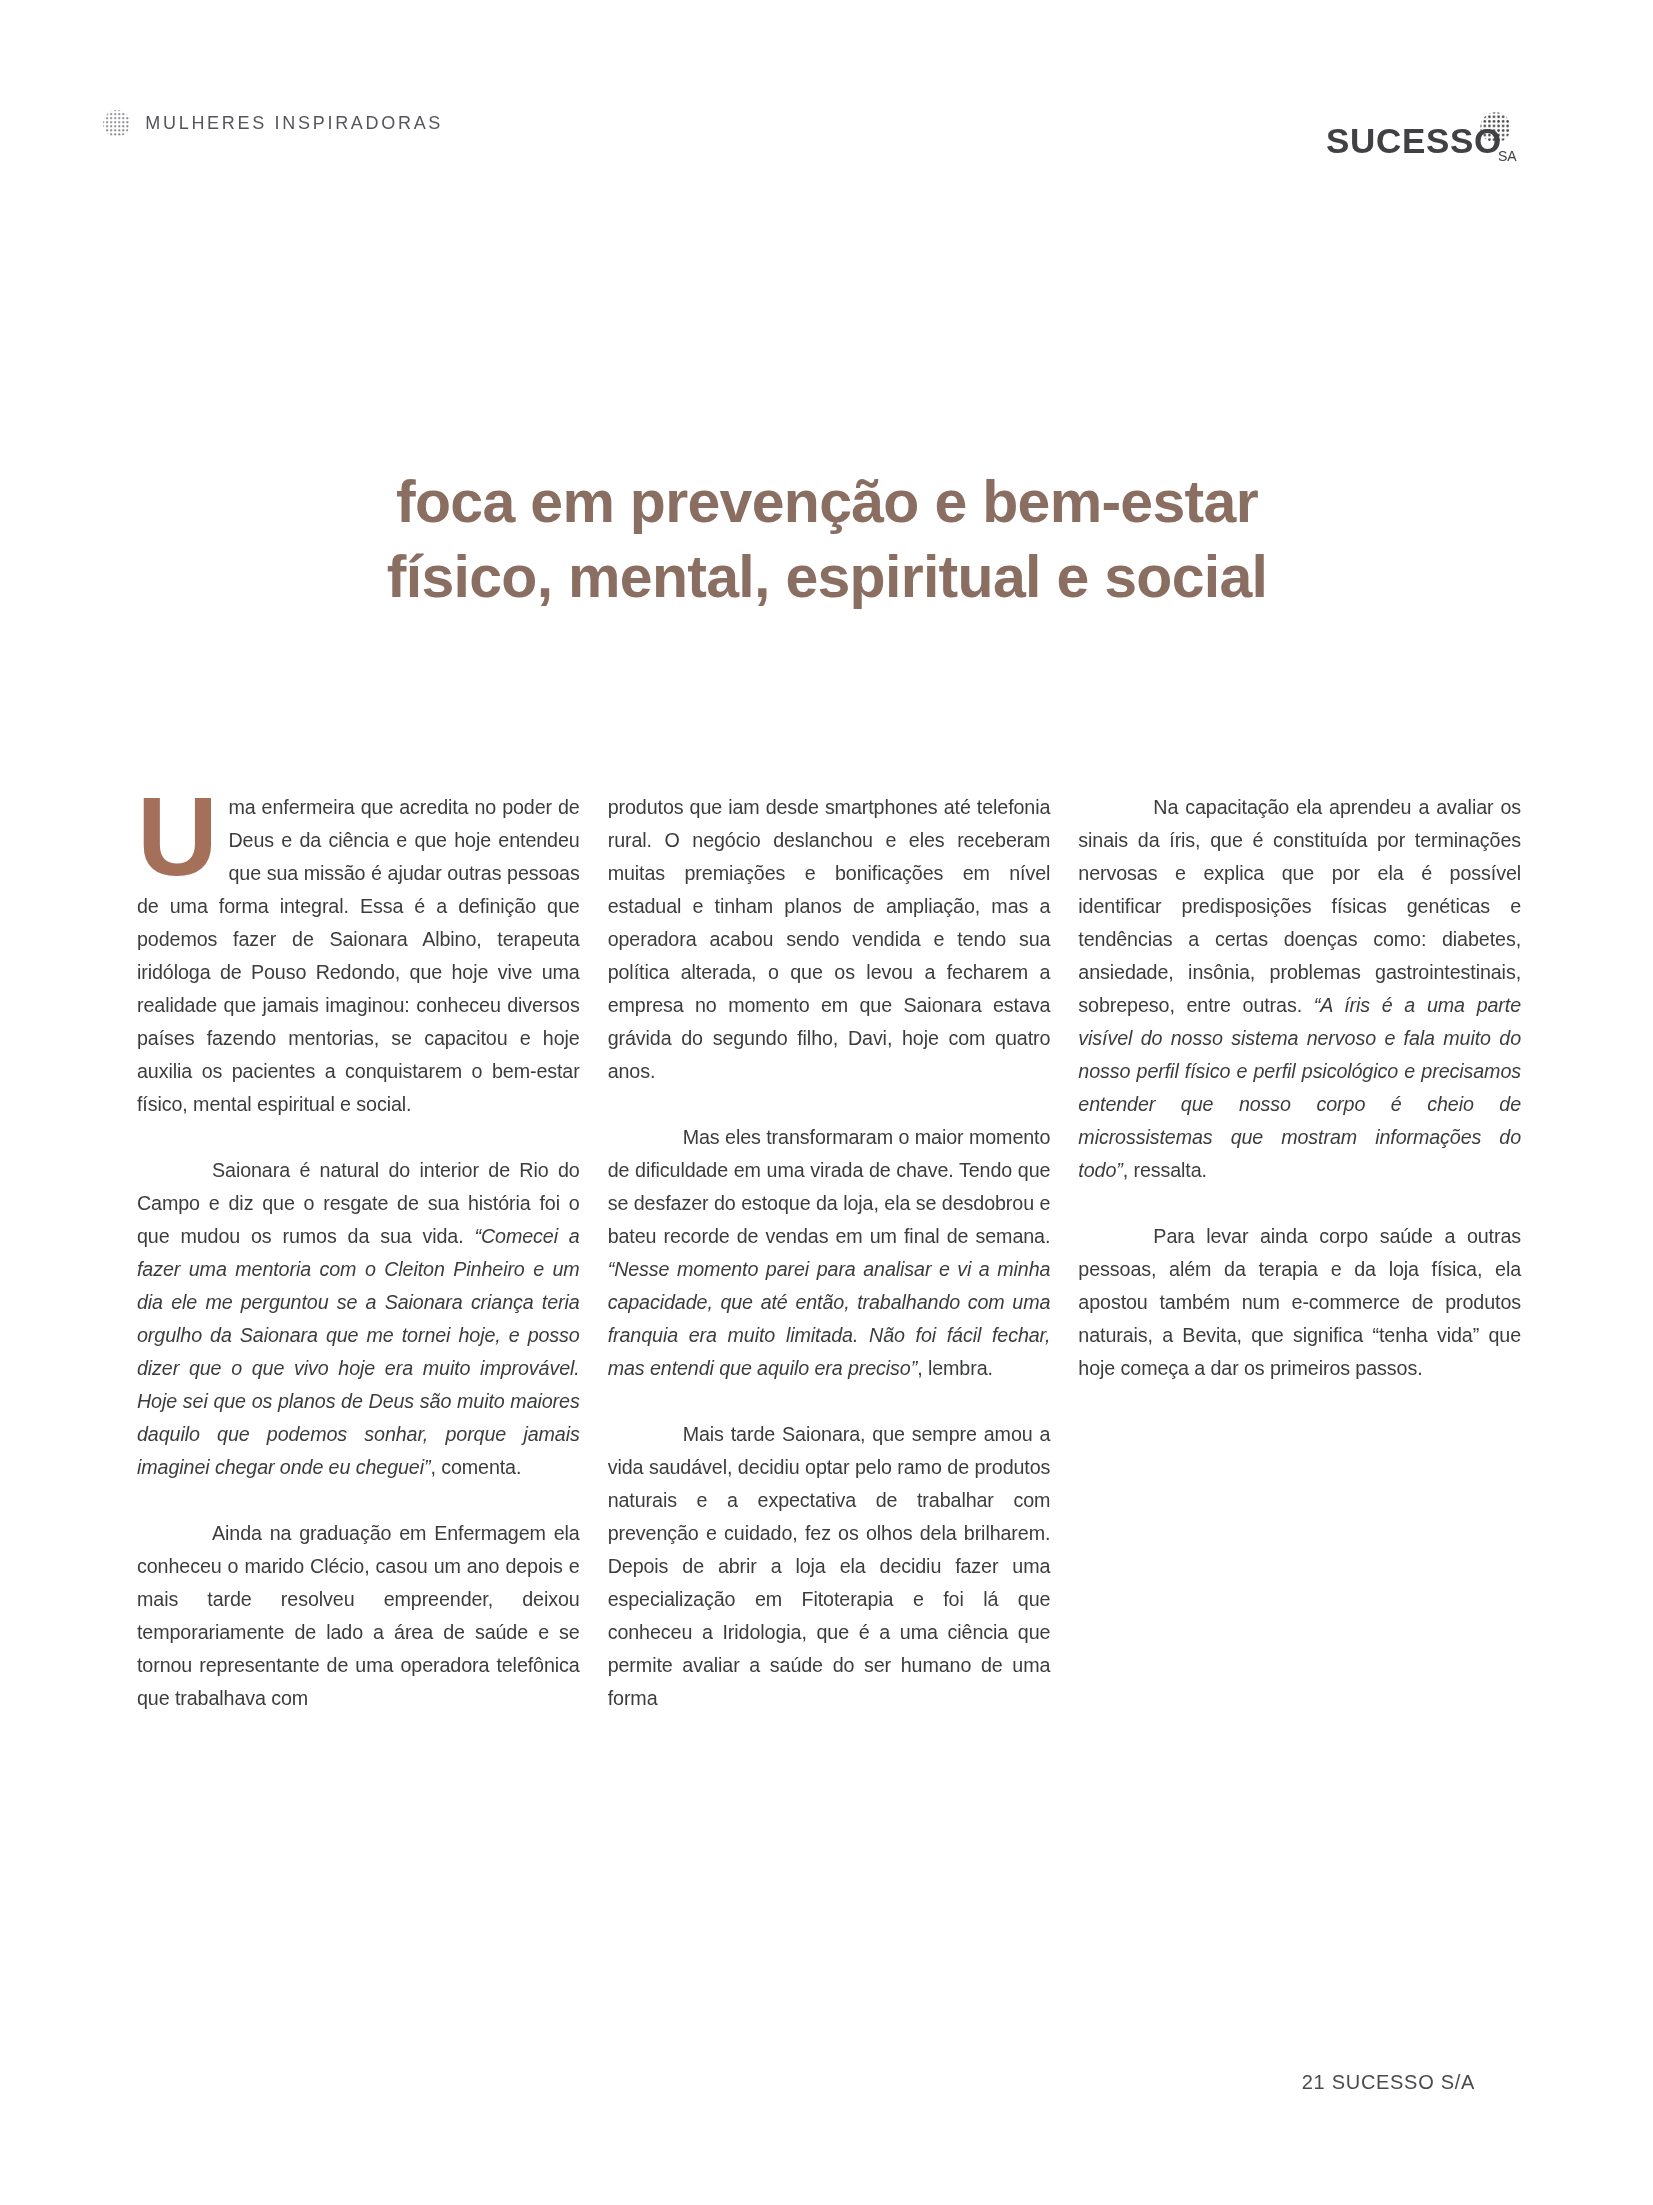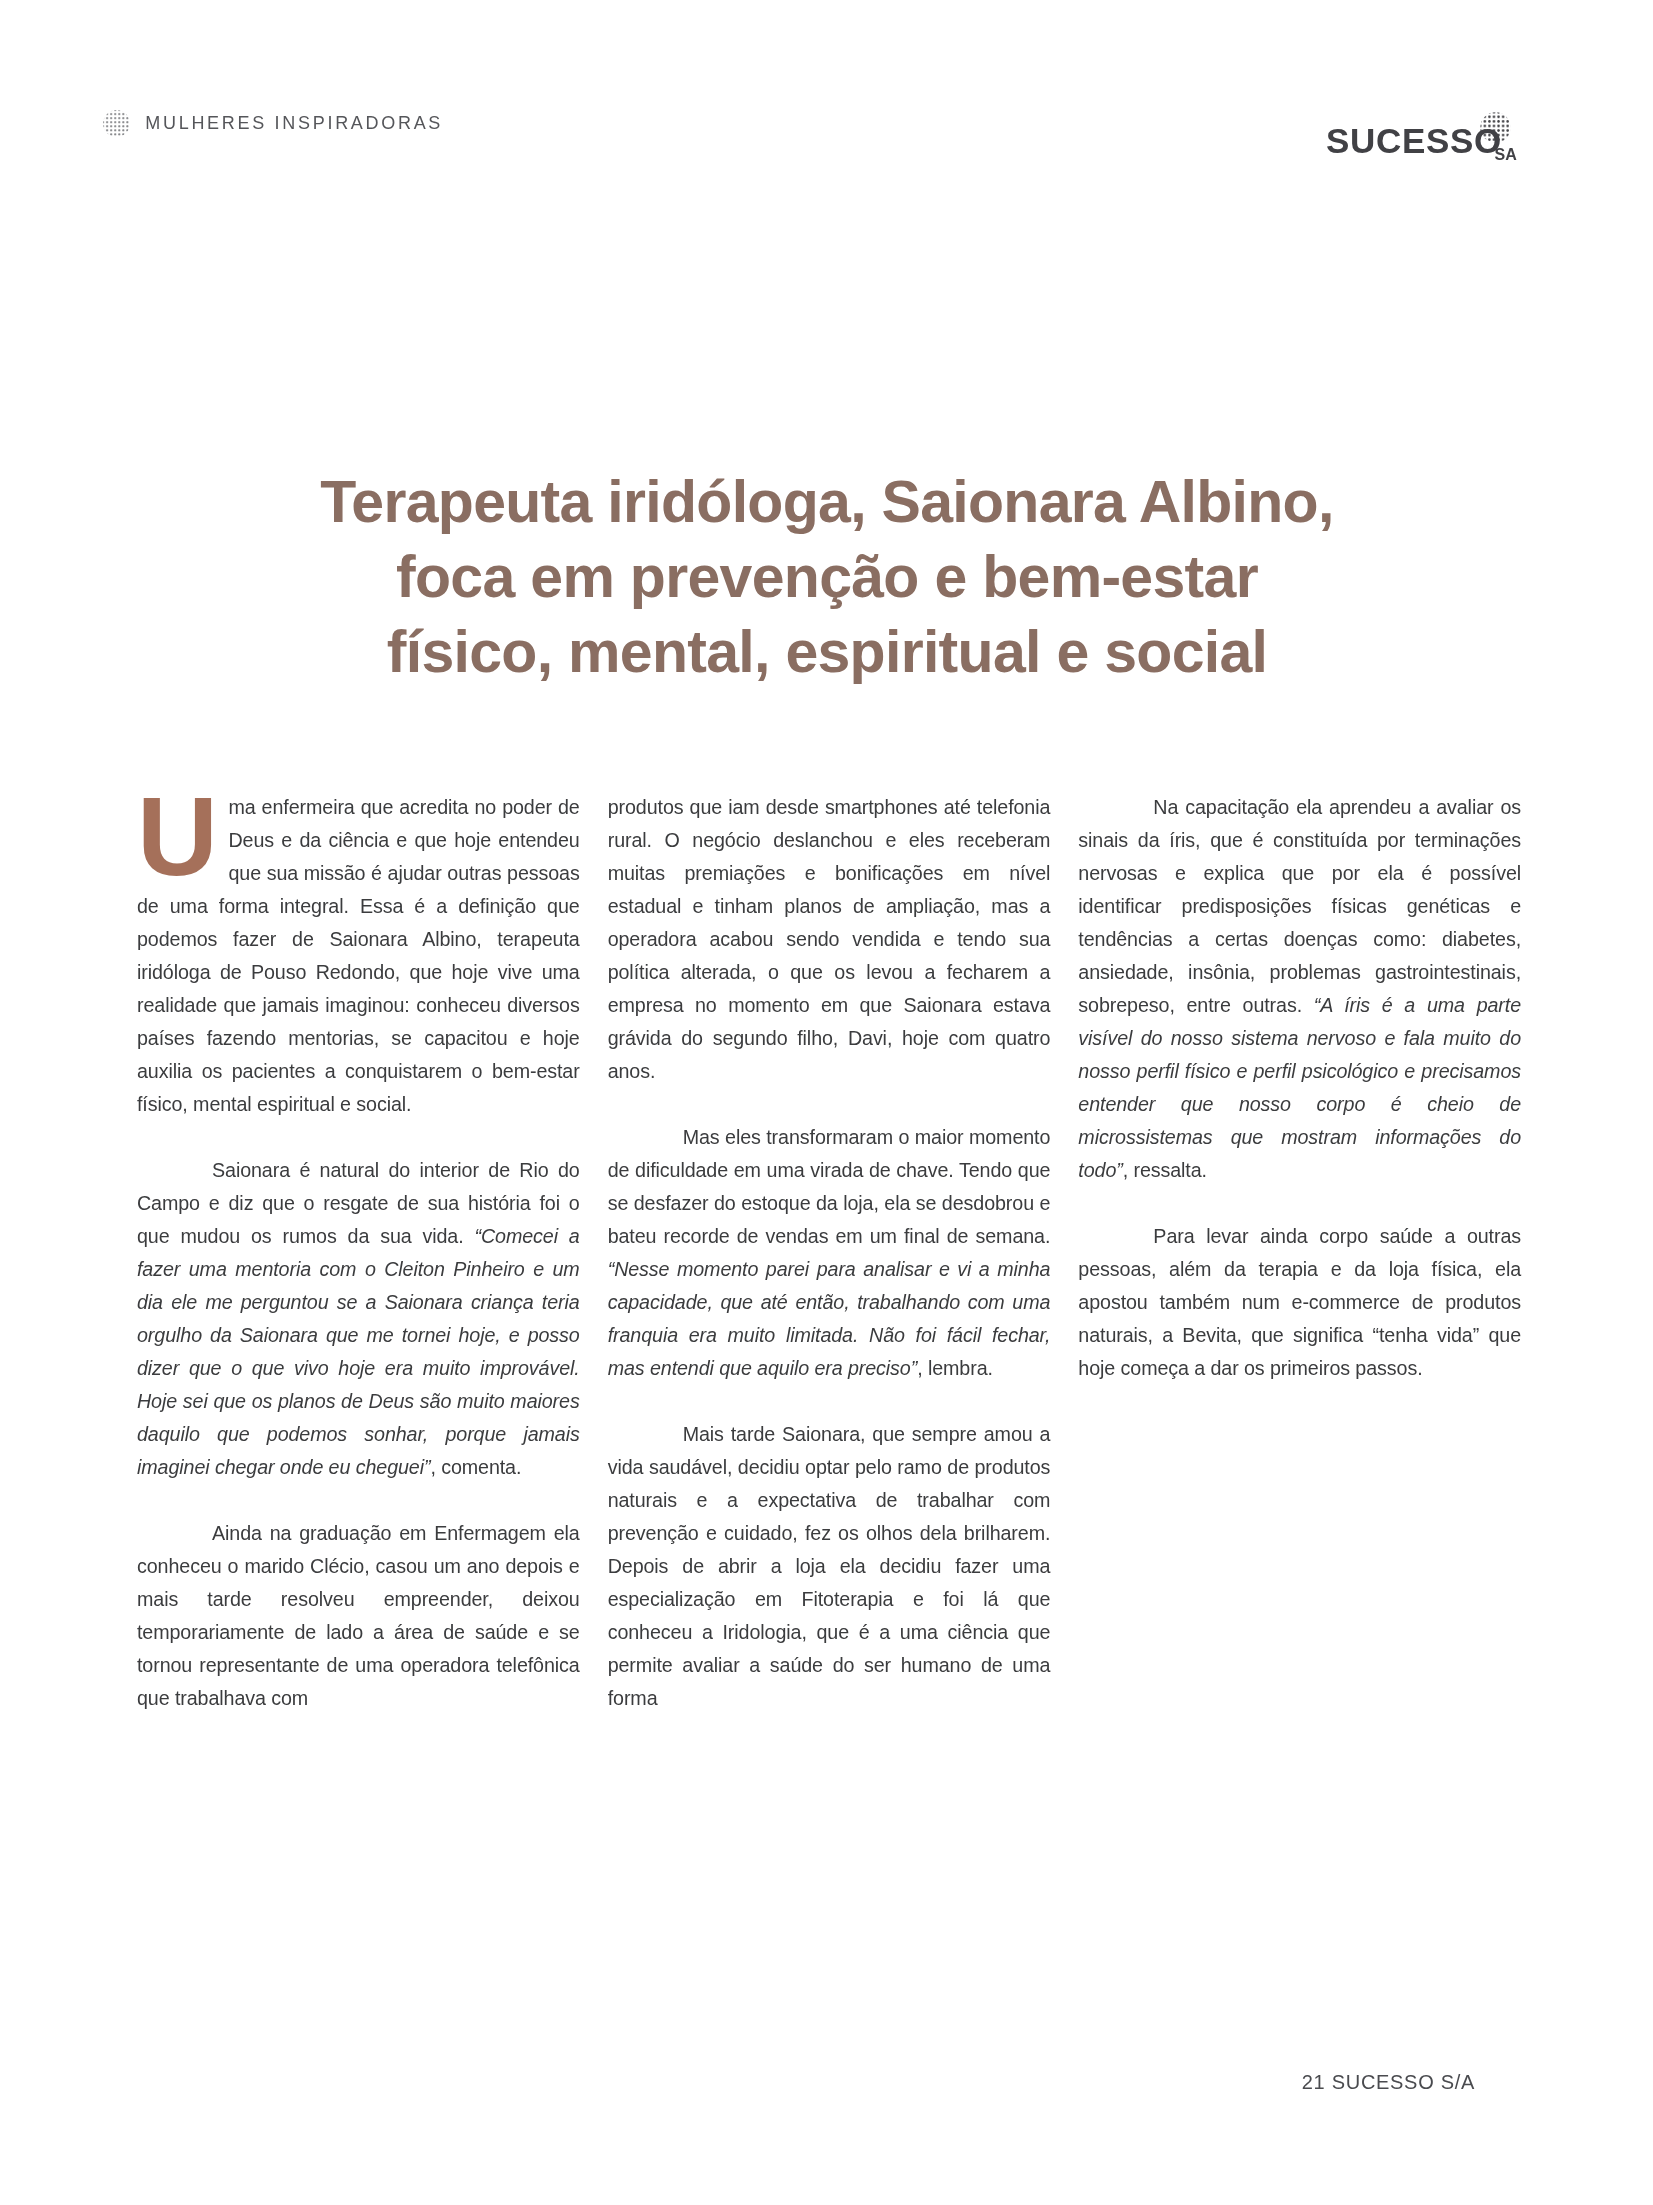--- a/index.html
+++ b/index.html
@@ -28,21 +28,21 @@
     font-weight:400; white-space:nowrap;
   }
 
   .logo{ position:absolute; right:152px; top:121px; }
   .logo-text{
     font-size:35px; font-weight:bold; color:#414145; letter-spacing:0.7px;
   }
   .logo-globe{ position:absolute; width:35px; height:35px; right:-10.7px; top:-10.7px; }
   .logo-sub{
     position:absolute; right:-14.7px; bottom:-2.7px;
-    font-size:16px; font-weight:bold; color:#414145;
+    font-size:14px; font-weight:normal; color:#414145;
   }
 
   
   .title{
     position:absolute; left:100px; right:100px; top:465px;
     text-align:center; color:var(--title-color);
     font-weight:bold; font-size:59px; line-height:75px; letter-spacing:-0.7px;
   }
 
   
@@ -96,21 +96,20 @@
         <pattern id="dotsDark" width="6" height="6" patternUnits="userSpaceOnUse">
           <circle cx="3" cy="3" r="1.7" fill="#414145"></circle>
         </pattern>
       </defs>
       <circle cx="23" cy="23" r="20" fill="url(#dotsDark)"></circle>
     </svg>
     <span class="logo-sub">SA</span>
   </div>
 
   <div class="title">
-    <div>Terapeuta iridóloga, Saionara Albino,</div>
     <div>foca em prevenção e bem-estar</div>
     <div>físico, mental, espiritual e social</div>
   </div>
 
   <div class="columns">
     <div class="column">
         <p class="para"><span class="dropcap">U</span><span>ma enfermeira que acredita no poder de Deus e da ciência e que hoje entendeu que sua missão é ajudar outras pessoas de uma forma integral. Essa é a definição que podemos fazer de Saionara Albino, terapeuta iridóloga de Pouso Redondo, que hoje vive uma realidade que jamais imaginou: conheceu diversos países fazendo mentorias, se capacitou e hoje auxilia os pacientes a conquistarem o bem-estar físico, mental espiritual e social.</span></p>
         <p class="para indent"><span>Saionara é natural do interior de Rio do Campo e diz que o resgate de sua história foi o que mudou os rumos da sua vida. </span><span class="it">“Comecei a fazer uma mentoria com o Cleiton Pinheiro e um dia ele me perguntou se a Saionara criança teria orgulho da Saionara que me tornei hoje, e posso dizer que o que vivo hoje era muito improvável. Hoje sei que os planos de Deus são muito maiores daquilo que podemos sonhar, porque jamais imaginei chegar onde eu cheguei”</span><span>, comenta.</span></p>
         <p class="para indent"><span>Ainda na graduação em Enfermagem ela conheceu o marido Clécio, casou um ano depois e mais tarde resolveu empreender, deixou temporariamente de lado a área de saúde e se tornou representante de uma operadora telefônica que trabalhava com</span></p>
       </div>

